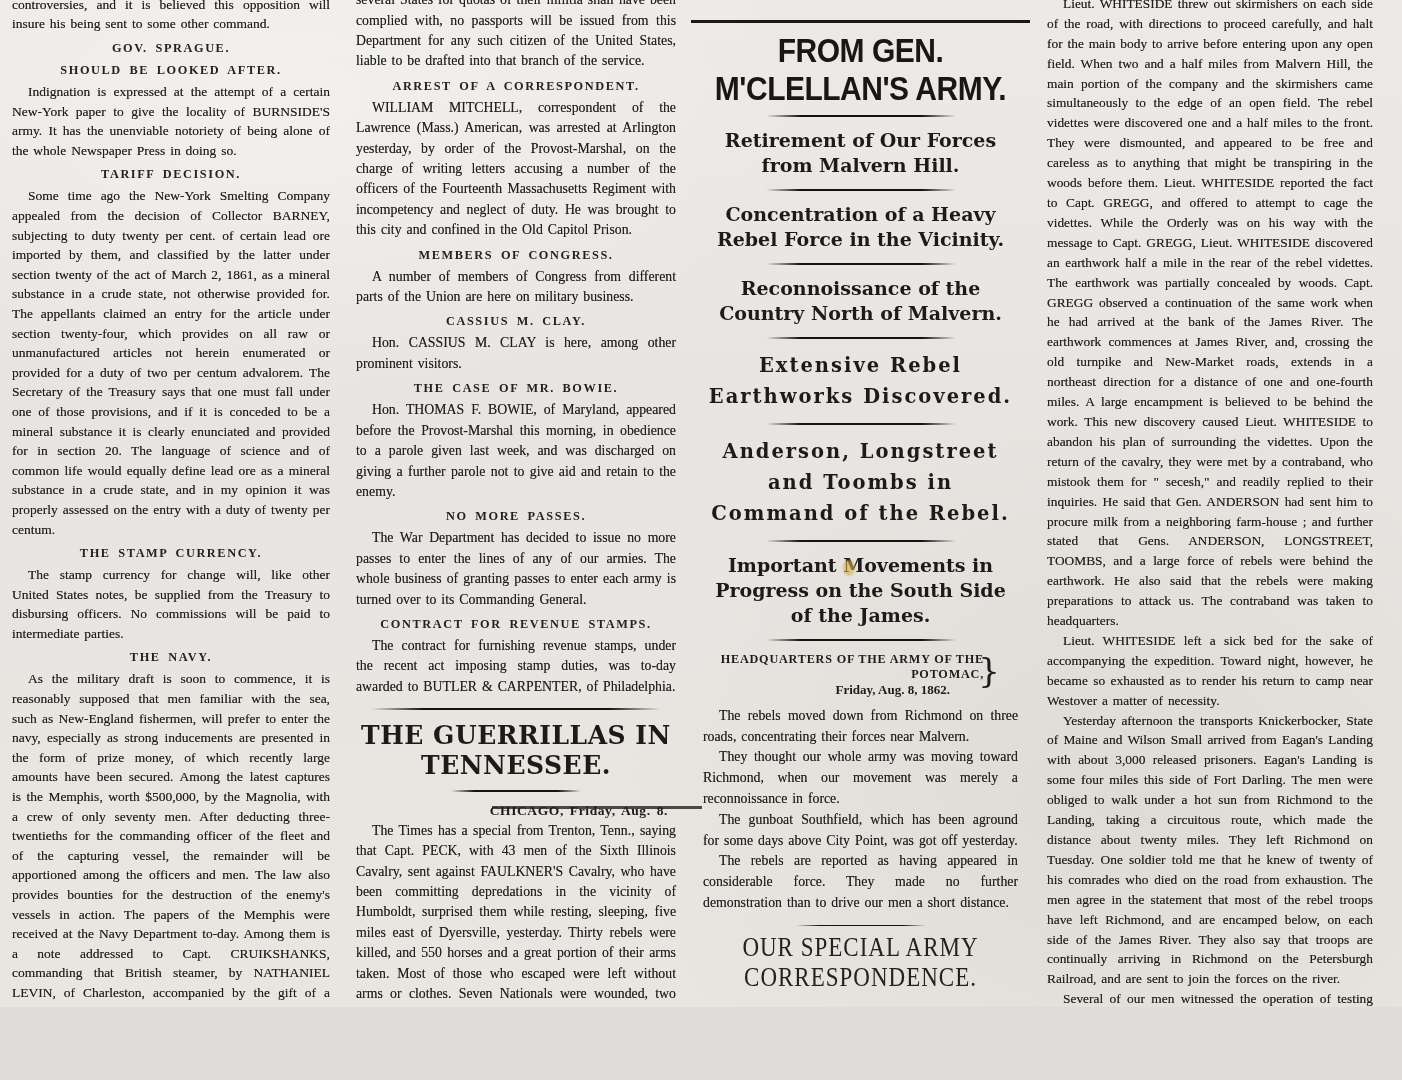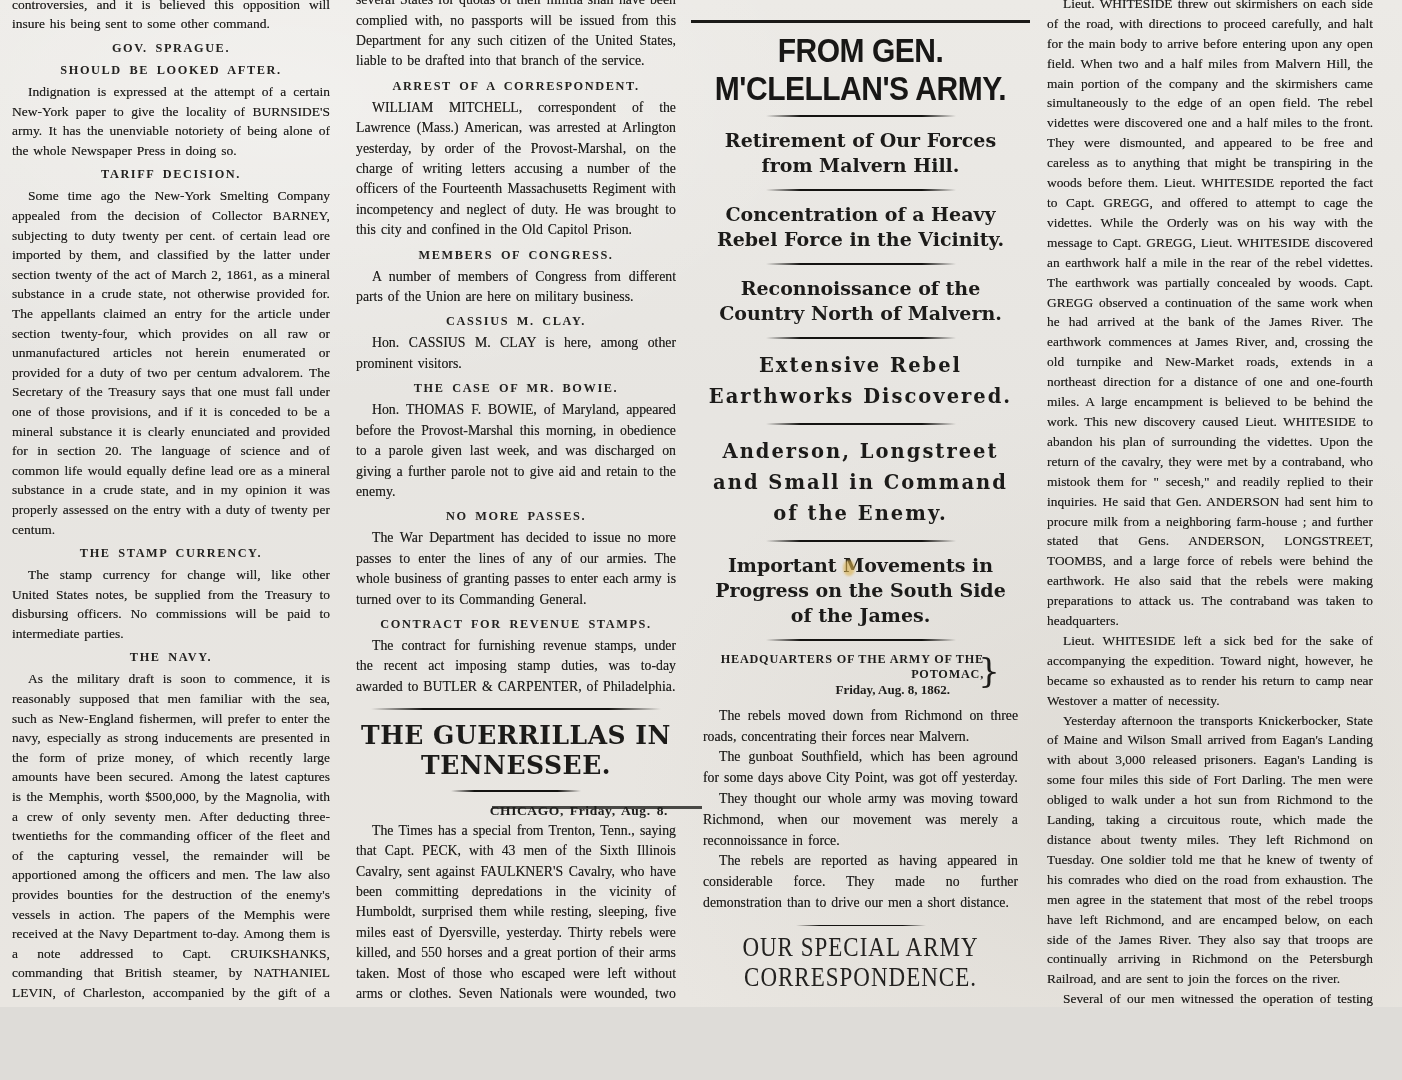--- a/index.html
+++ b/index.html
@@ -150,32 +150,32 @@
       <div class="blk mainhead">FROM GEN. M'CLELLAN'S ARMY.</div>
       <div class="blk divider"></div>
       <div class="blk deckA">Retirement of Our Forces from Malvern Hill.</div>
       <div class="blk divider"></div>
       <div class="blk deckA">Concentration of a Heavy Rebel Force in the Vicinity.</div>
       <div class="blk divider"></div>
       <div class="blk deckA">Reconnoissance of the Country North of Malvern.</div>
       <div class="blk divider"></div>
       <div class="blk deckB">Extensive Rebel Earthworks Discovered.</div>
       <div class="blk divider"></div>
-      <div class="blk deckB">Anderson, Longstreet and Small in Command of the Enemy.</div>
+      <div class="blk deckB">Anderson, Longstreet and Toombs in Command of the Rebel.</div>
       <div class="blk divider"></div>
       <div class="blk deckA">Important Movements in Progress on the South Side of the James.</div>
       <div class="blk divider"></div>
       <div class="blk dlbrace">
         <div class="dl1">HEADQUARTERS OF THE ARMY OF THE POTOMAC,</div>
         <div class="dl2">Friday, Aug. 8, 1862.</div>
         <span class="brace">}</span>
       </div>
       <div class="blk para">The rebels moved down from Richmond on three roads, concentrating their forces near Malvern.</div>
+      <div class="blk para">They thought our whole army was moving toward Richmond, when our movement was merely a reconnoissance in force.</div>
       <div class="blk para">The gunboat Southfield, which has been aground for some days above City Point, was got off yesterday.</div>
-      <div class="blk para">They thought our whole army was moving toward Richmond, when our movement was merely a reconnoissance in force.</div>
       <div class="blk para">The rebels are reported as having appeared in considerable force.  They made no further demonstration than to drive our men a short distance.</div>
       <div class="blk divider thin"></div>
       <div class="blk bighead2">OUR SPECIAL ARMY CORRESPONDENCE.</div>
     </div>
   <div class="vrule heavy"></div>
   <div class="col col-4">
       <div class="blk lead">cavalry took the same road, but when about two miles from the Hill deployed through the  woods on the left until they reached James River.</div>
       <div class="blk para">Lieut. WHITESIDE threw out skirmishers on each side of the road, with directions to proceed carefully, and halt for the main body to arrive before entering upon any open field.  When two and a half miles from Malvern Hill, the main portion of the company and the skirmishers came simultaneously to the edge of an open field.  The rebel videttes were discovered one and a half miles to the front.  They were dismounted, and appeared to be free and careless as to anything that might be transpiring in the woods before them.  Lieut. WHITESIDE reported the fact to Capt. GREGG, and offered to attempt to cage the videttes.  While the Orderly was on his way with the message to Capt. GREGG, Lieut. WHITESIDE discovered an earthwork half a mile in the rear of the rebel videttes.  The earthwork was partially concealed by woods.  Capt. GREGG observed a continuation of the same work when he had arrived at the bank of the James River.  The earthwork commences at James River, and, crossing the old turnpike and New-Market roads, extends in a northeast direction for a distance of one and one-fourth miles.  A large encampment is believed to be behind the work.  This new discovery caused Lieut. WHITESIDE to abandon his plan of surrounding the videttes.  Upon the return of the cavalry, they were met by a contraband, who mistook them for " secesh," and readily replied to their inquiries.  He said that Gen. ANDERSON had sent him to procure milk from a neighboring farm-house ; and further stated that Gens. ANDERSON, LONGSTREET, TOOMBS, and a large force of rebels were behind the earthwork.  He also said that the rebels were making preparations to attack us.  The contraband was taken to headquarters.</div>
       <div class="blk para">Lieut. WHITESIDE left a sick bed for the sake of accompanying the expedition.  Toward night, however, he became so exhausted as to render his return to camp near Westover a matter of necessity.</div>
       <div class="blk para">Yesterday afternoon the transports Knickerbocker, State of Maine and Wilson Small arrived from Eagan's Landing with about 3,000 released prisoners.  Eagan's Landing is some four miles this side of Fort Darling.  The men were obliged to walk under a hot sun from Richmond to the Landing, taking a circuitous route, which made the distance about twenty miles.  They left Richmond on Tuesday.  One soldier told me that he knew of twenty of his comrades who died on the road from exhaustion.  The men agree in the statement that most of the rebel troops have left Richmond, and are encamped below, on each side of the James River.  They also say that troops are continually arriving in Richmond on the Petersburgh Railroad, and are sent to join the forces on the river.</div>

